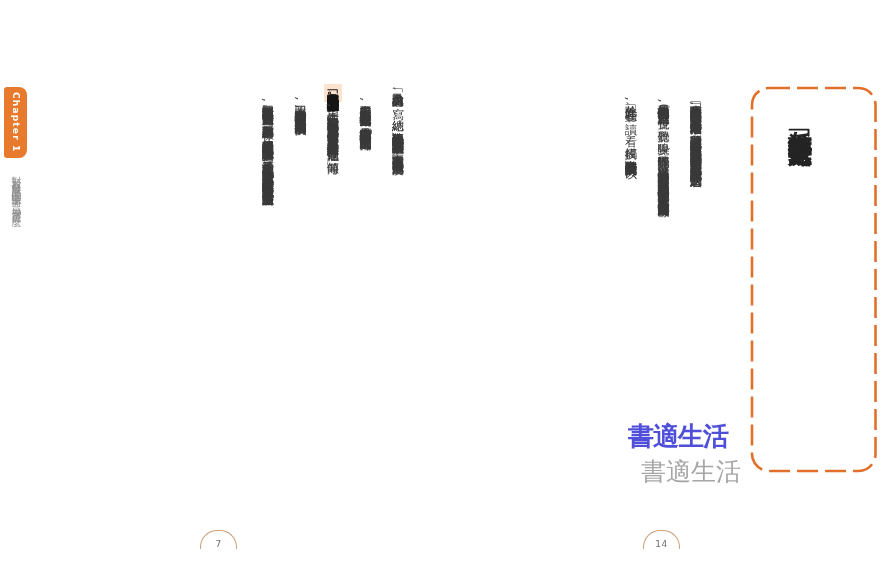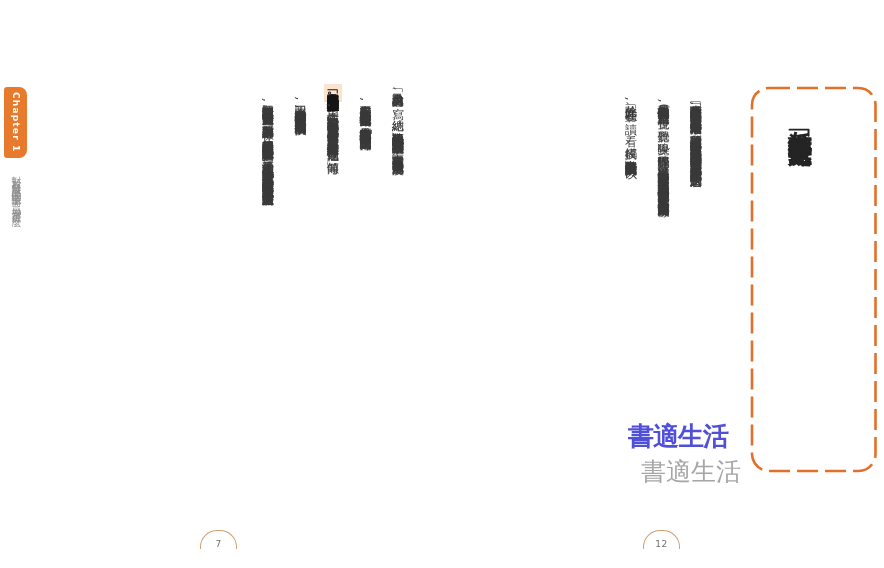--- a/index.html
+++ b/index.html
@@ -112,19 +112,19 @@
     <p class="indent">幾乎所有的人,都是一邊想著「雖然不擅長但也沒辦法」一邊去做。之後是否會避免從事無論如何都因為不擅長而做不好的事,或是用別的方式來彌補呢?</p>
     <p><span class="hl">完全不具有與「因發展障礙而產生的〝難處〞」相同因素的人並不存在。</span><span>在生活中,那些「難處」有多容易出現呢,當事人又是否會因此而感到困擾,會成為一個指標,這就是因人而「異」之處,通常會將這些差異稱為「特性」,或是「個性」、「傾向」等。</span></p>
     <p class="indent">因此,我在授課時不會使用「是否有發展障礙」的視角,而是從「有多少『不同之處』」的觀點來看著眼前的孩子們。</p>
     <p class="indent">即使是同樣的診斷名稱,每個孩子的難處與長處、要面對的課題都不一樣。根據年齡和生活環境的不同,需要處理的課題也會隨之改變。不管是怎樣的孩子,在和他接觸時,我會拿掉所有濾鏡,在思考「這個孩子適合什麼樣的支援方式呢」的同時,認真地面對每一個人,這樣的態度是很重要的。</p>
   </div>
 
   <div class="pagenum pagenum-left">
     <span class="num">7</span>
   </div>
   <div class="pagenum pagenum-right">
-    <span class="num">12</span>
+    <span class="num">14</span>
   </div>
 
   <div class="watermark wm-blue">書適生活</div>
   <div class="watermark wm-gray">書適生活</div>
 
 </div>
 
 </body></html>

